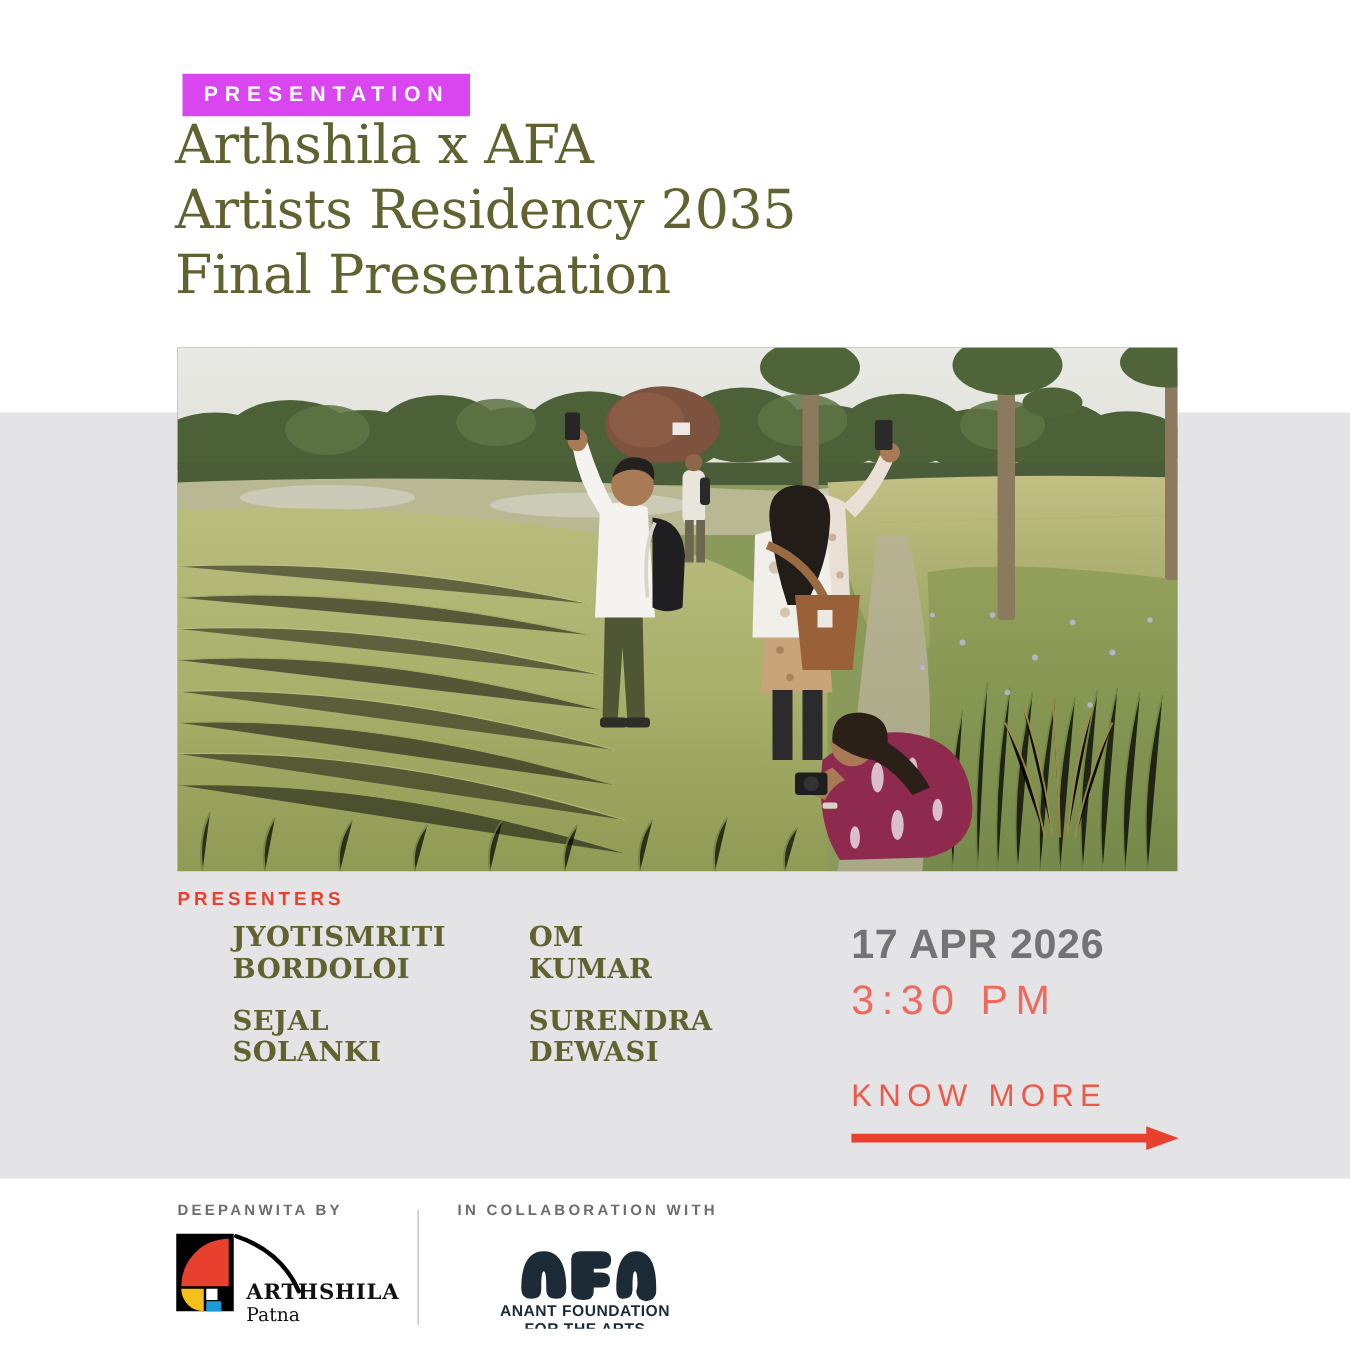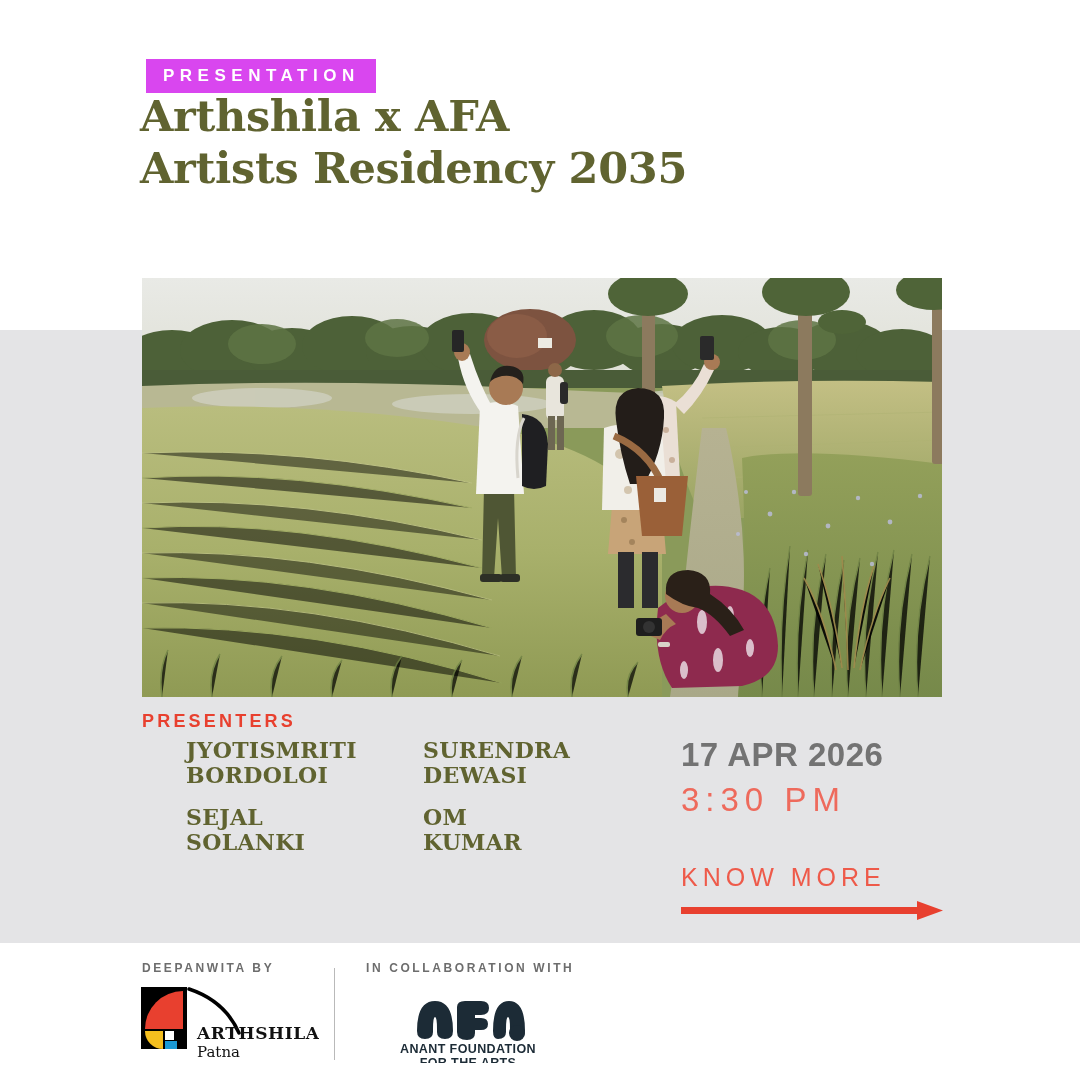--- a/index.html
+++ b/index.html
@@ -23,36 +23,36 @@
   .badge{
     position:absolute; left:146px; top:43px;
     background:#d946ef; color:#fff;
     font-size:17px; font-weight:bold; letter-spacing:5.5px;
     padding:8px 16px 9px 17px; line-height:1;margin-top:16px;
   }
   .title{
     position:absolute; left:140px; top:90px; width:760px;
     color:#606330;
     font-family:"DejaVu Serif", serif;
-    font-weight:bold; font-size:43px; line-height:52px;
+    font-weight:normal; font-size:43px; line-height:52px;
     letter-spacing:-0.3px;
   }
   .title div{ white-space:nowrap; }
 
   
   .photo{
     position:absolute; left:142px; top:278px; width:800px; height:419px;
     overflow:hidden; background:#8a9a5a;
   }
   .photo svg{ display:block; width:800px; height:419px; }
 
   
   .presenters-label{
     position:absolute; left:142px; top:711px;
-    color:#e8402f; font-size:18px; font-weight:bold; letter-spacing:3.2px;
+    color:#e8402f; font-size:15px; font-weight:bold; letter-spacing:3.2px;
   }
   .pcol{
     position:absolute; top:738px;
     color:#606330;
     font-family:"DejaVu Serif", serif;
     font-weight:bold; font-size:22px; line-height:25px;
     letter-spacing:0.3px;
   }
   .pcol.c1{ left:142px; }
   .pcol.c2{ left:379px; }
@@ -97,20 +97,21 @@
 
 <div class="band-white-top"></div>
 <div class="band-gray"></div>
 <div class="band-white-bottom"></div>
 
 <div class="badge">PRESENTATION</div>
 
 <div class="title">
   <div>Arthshila x AFA</div>
   <div>Artists Residency 2035</div>
+  <div>Final Presentation</div>
 </div>
 
 <div class="photo">
   <svg viewBox="0 0 800 419" preserveAspectRatio="none">
     <defs>
       <linearGradient id="sky" x1="0" y1="0" x2="0" y2="1">
         <stop offset="0" stop-color="#e9eae6"></stop>
           <stop offset="1" stop-color="#dfe0d6"></stop>
       </linearGradient>
       <linearGradient id="fieldL" x1="0" y1="0" x2="0" y2="1">
@@ -354,26 +355,26 @@
     <div>BORDOLOI</div>
   </div>
   <div class="pname">
     <div>SEJAL</div>
     <div>SOLANKI</div>
   </div>
 </div>
 
 <div class="pcol c2">
   <div class="pname">
+    <div>OM</div>
+    <div>KUMAR</div>
+  </div>
+  <div class="pname">
     <div>SURENDRA</div>
     <div>DEWASI</div>
-  </div>
-  <div class="pname">
-    <div>OM</div>
-    <div>KUMAR</div>
   </div>
 </div>
 
 <div class="date">17 APR 2026</div>
 <div class="time">3:30 PM</div>
 
 <div class="cta">
   <div class="cta-text">KNOW MORE</div>
   <svg class="cta-arrow" width="262" height="26" viewBox="0 0 262 26">
     <rect x="0" y="9" width="244" height="7" fill="#e8402f"></rect>

